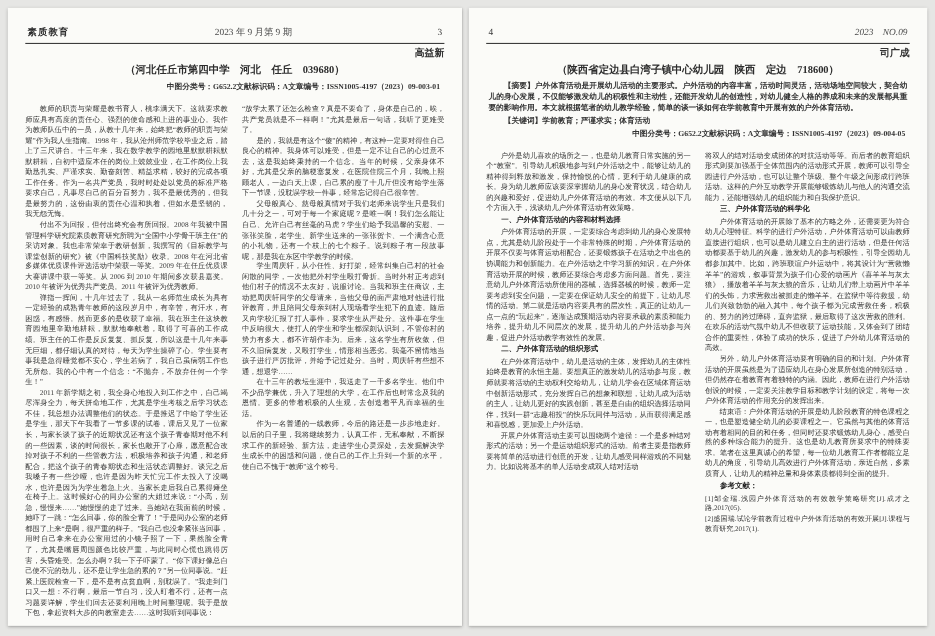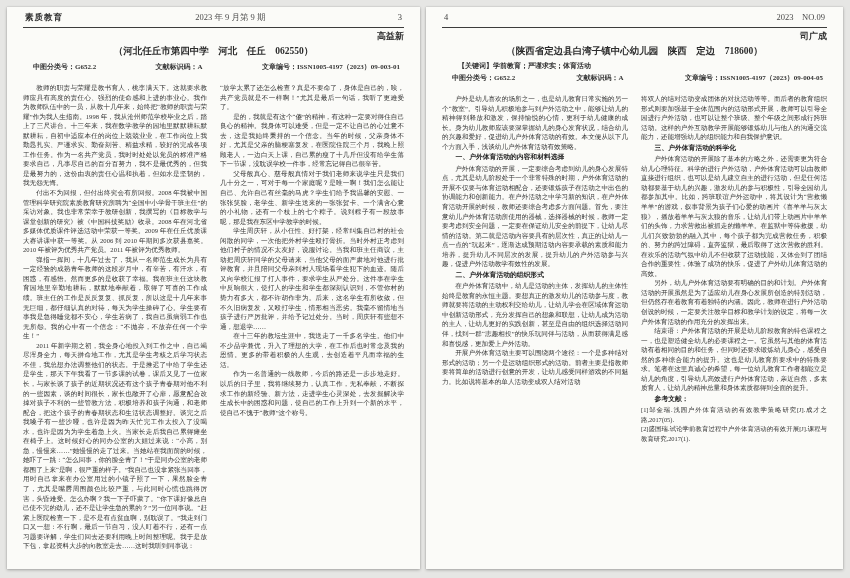--- a/index.html
+++ b/index.html
@@ -9,51 +9,51 @@
     font-family:"Liberation Serif","DejaVu Serif",serif;
     color:#2f2f2f;
     overflow:hidden;
   }
   .spread{position:relative;width:850px;height:578px;}
   .page{
     position:absolute;top:7px;height:562px;
     background:#fbfbf8;
     box-shadow:0 1px 3px rgba(0,0,0,.28), 0 0 1px rgba(0,0,0,.2);
     box-sizing:border-box;
-    padding:0 16px 10px 16px;
+    padding:12px 16px 10px 16px;
     overflow:hidden;
   }
   .page-left{left:7px;width:413px;}
   .page-right{left:426px;width:417px;}
 
   .page-header{
     display:flex;justify-content:space-between;align-items:flex-end;
     font-size:8.5px;line-height:12px;
     border-bottom:1.6px solid #3c3c3c;
     padding:4px 2px 4px 2px;
   }
   .page-header .hdr-left{font-weight:bold;letter-spacing:1px;}
   .page-header .hdr-center{color:#4a4a4a;}
   .page-header .hdr-right{color:#3c3c3c;}
-  .page-header .hdr-issue{color:#4a4a4a;}
+  .page-header .hdr-issue{font-style:italic;color:#4a4a4a;}
 
   .article-title{
     text-align:center;
     font-size:14.5px;font-weight:bold;letter-spacing:1.5px;
     margin:13px 0 3px 0;color:#222;
     font-family:"Liberation Sans","DejaVu Sans",sans-serif;
   }
   .article-author{
     text-align:right;font-size:9px;font-weight:bold;margin:2px 0;color:#333;
   }
   .article-affil{
     text-align:center;font-size:9.5px;font-weight:bold;margin:1px 0 3px 0;color:#2d2d2d;
   }
   .meta-row{
-    display:flex;justify-content:space-between;
+    display:flex;justify-content:flex-end;
     font-size:7px;font-weight:bold;color:#333;
     padding:1px 4px 2px 10px;
   }
   .abstract-block{
     font-size:7px;line-height:10.2px;color:#333;
     text-align:justify;font-weight:bold;
     margin:3px 2px 0 2px;
   }
   .abstract-block .indent{text-indent:2em;display:block;}
   .keywords-line{
@@ -91,21 +91,21 @@
 <div class="spread">
 
   <div class="page page-left">
     <div class="page-header">
       <span class="hdr-left">素质教育</span>
       <span class="hdr-center">2023 年 9 月第 9 期</span>
       <span class="hdr-right">3</span>
     </div>
 
     <div class="article-author">高益新</div>
-    <div class="article-affil">（河北任丘市第四中学　河北　任丘　062550）</div>
+    <div class="article-affil">（河北任丘市第四中学　河北　任丘　039680）</div>
     <div class="meta-row">
       <span>中图分类号：G652.2</span>
       <span>文献标识码：A</span>
       <span>文章编号：ISSN1005-4197（2023）09-003-01</span>
     </div>
 
     <div class="columns">
       <div class="col">
           <p class="body-p">教师的职责与荣耀是教书育人，桃李满天下。这就要求教师应具有高度的责任心、强烈的使命感和上进的事业心。我作为教师队伍中的一员，从教十几年来，始终把“教师的职责与荣耀”作为我人生指南。1998 年，我从沧州师范学校毕业之后，踏上了三尺讲台。十三年来，我在数学教学的园地里默默耕耘默默耕耘，自初中适应本任的岗位上兢兢业业，在工作岗位上我勤恳扎实、严谨求实、勤奋刻苦、精益求精，较好的完成各项工作任务。作为一名共产党员，我时时处处以党员的标准严格要求自己，凡事尽自己的百分百努力，我不是最优秀的，但我是最努力的，这份由衷的责任心温和执着，但如水是坚韧的，我无怨无悔。</p>
           <p class="body-p">付出不为回报，但付出终究会有所回报。2008 年我被中国管理科学研究院素质教育研究所聘为“全国中小学骨干班主任”的采访对象。我也非常荣幸于教研创新，我撰写的《目标教学与课堂创新的研究》被《中国科技奖励》收录。2008 年在河北省多媒体优质课件评选活动中荣获一等奖。2009 年在任丘优质课大赛讲课中获一等奖。从 2006 到 2010 年期间多次获县嘉奖。2010 年被评为优秀共产党员。2011 年被评为优秀教师。</p>
@@ -125,20 +125,23 @@
 
   <div class="page page-right">
     <div class="page-header">
       <span class="hdr-right">4</span>
       <span class="hdr-issue">2023　NO.09</span>
     </div>
 
     <div class="article-author">司广成</div>
     <div class="article-affil">（陕西省定边县白湾子镇中心幼儿园　陕西　定边　718600）</div>
 
+    <div class="abstract-block">
+      <span class="indent">【摘要】户外体育活动是开展幼儿活动的主要形式。户外活动的内容丰富，活动时间灵活，活动场地空间较大，契合幼儿的身心发展，不仅能够激发幼儿的积极性和主动性，还能开发幼儿的创造性，对幼儿健全人格的养成和未来的发展都具重要的影响作用。本文就根据笔者的幼儿教学经验，简单的谈一谈如何在学前教育中开展有效的户外体育活动。</span>
+    </div>
     <div class="keywords-line">【关键词】学前教育；严谨求实；体育活动</div>
     <div class="meta-row">
       <span>中图分类号：G652.2</span>
       <span>文献标识码：A</span>
       <span>文章编号：ISSN1005-4197（2023）09-004-05</span>
     </div>
 
     <div class="columns">
       <div class="col">
           <p class="body-p">户外是幼儿喜欢的场所之一，也是幼儿教育日常实施的另一个“教室”。引导幼儿积极地参与到户外活动之中，能够让幼儿的精神得到释放和激发，保持愉悦的心情，更利于幼儿健康的成长。身为幼儿教师应该要深掌握幼儿的身心发育状况，结合幼儿的兴趣和爱好，促进幼儿户外体育活动的有效。本文便从以下几个方面入手，浅谈幼儿户外体育活动有效策略。</p>

